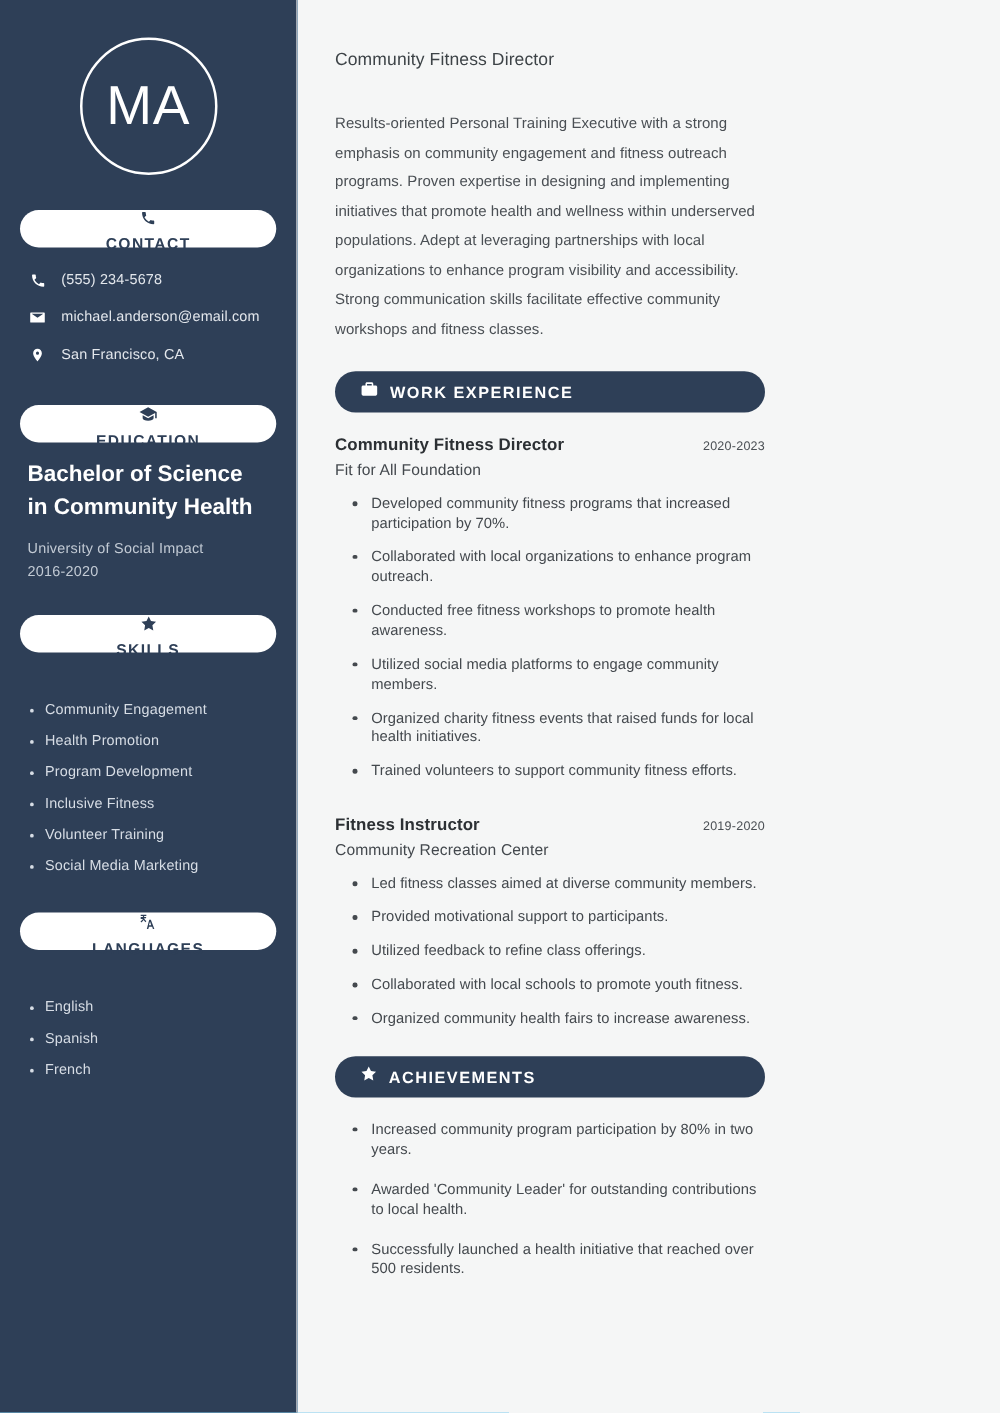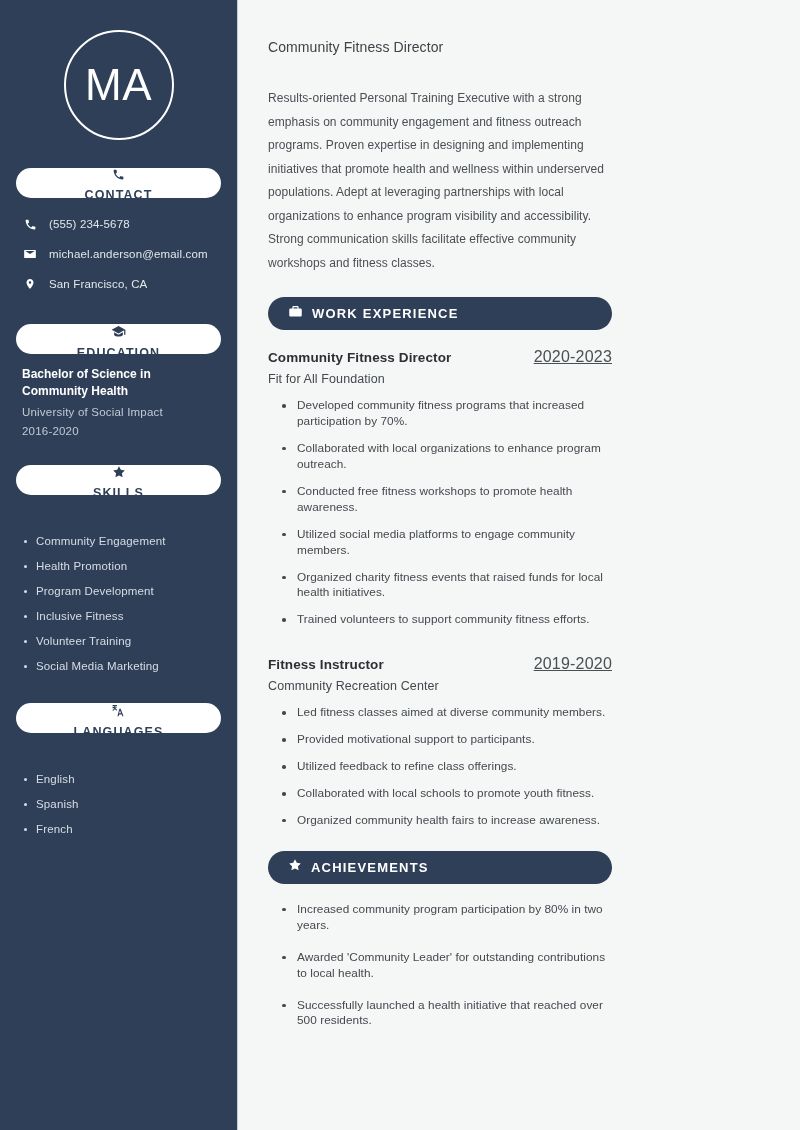--- a/index.html
+++ b/index.html
@@ -95,24 +95,24 @@
   .contact-item .ci-text {
     color: #e3e7ec;
     font-size: 11.5px;
     line-height: 1.3;
     letter-spacing: 0.15px;
   }
 
   .edu-block { padding: 0 6px; }
   .edu-degree {
     color: #ffffff;
-    font-size: 12px;
+    font-size: 18px;
     font-weight: bold;
     line-height: 1.45;
-    margin-bottom: 2px;
+    margin-bottom: 12px;
   }
   .edu-school, .edu-dates {
     color: #c2cad4;
     font-size: 11.5px;
     line-height: 1.65;
     letter-spacing: 0.2px;
   }
 
   .dot-list { list-style: none; padding: 0 6px; margin-top: 34px; }
   .dot-list li {
@@ -196,24 +196,23 @@
     align-items: baseline;
   }
   .job-title {
     color: #2c3034;
     font-size: 13.5px;
     font-weight: bold;
     letter-spacing: 0.1px;
   }
   .job-dates {
     color: #4a4f54;
-    font-size: 16px;
+    font-size: 10px;
     letter-spacing: 0.2px;
     white-space: nowrap;
-    text-decoration: underline;
   }
   .job-org {
     color: #43484d;
     font-size: 12.5px;
     margin-top: 6px;
     letter-spacing: 0.1px;
   }
 
   .bullets {
     list-style: none;

